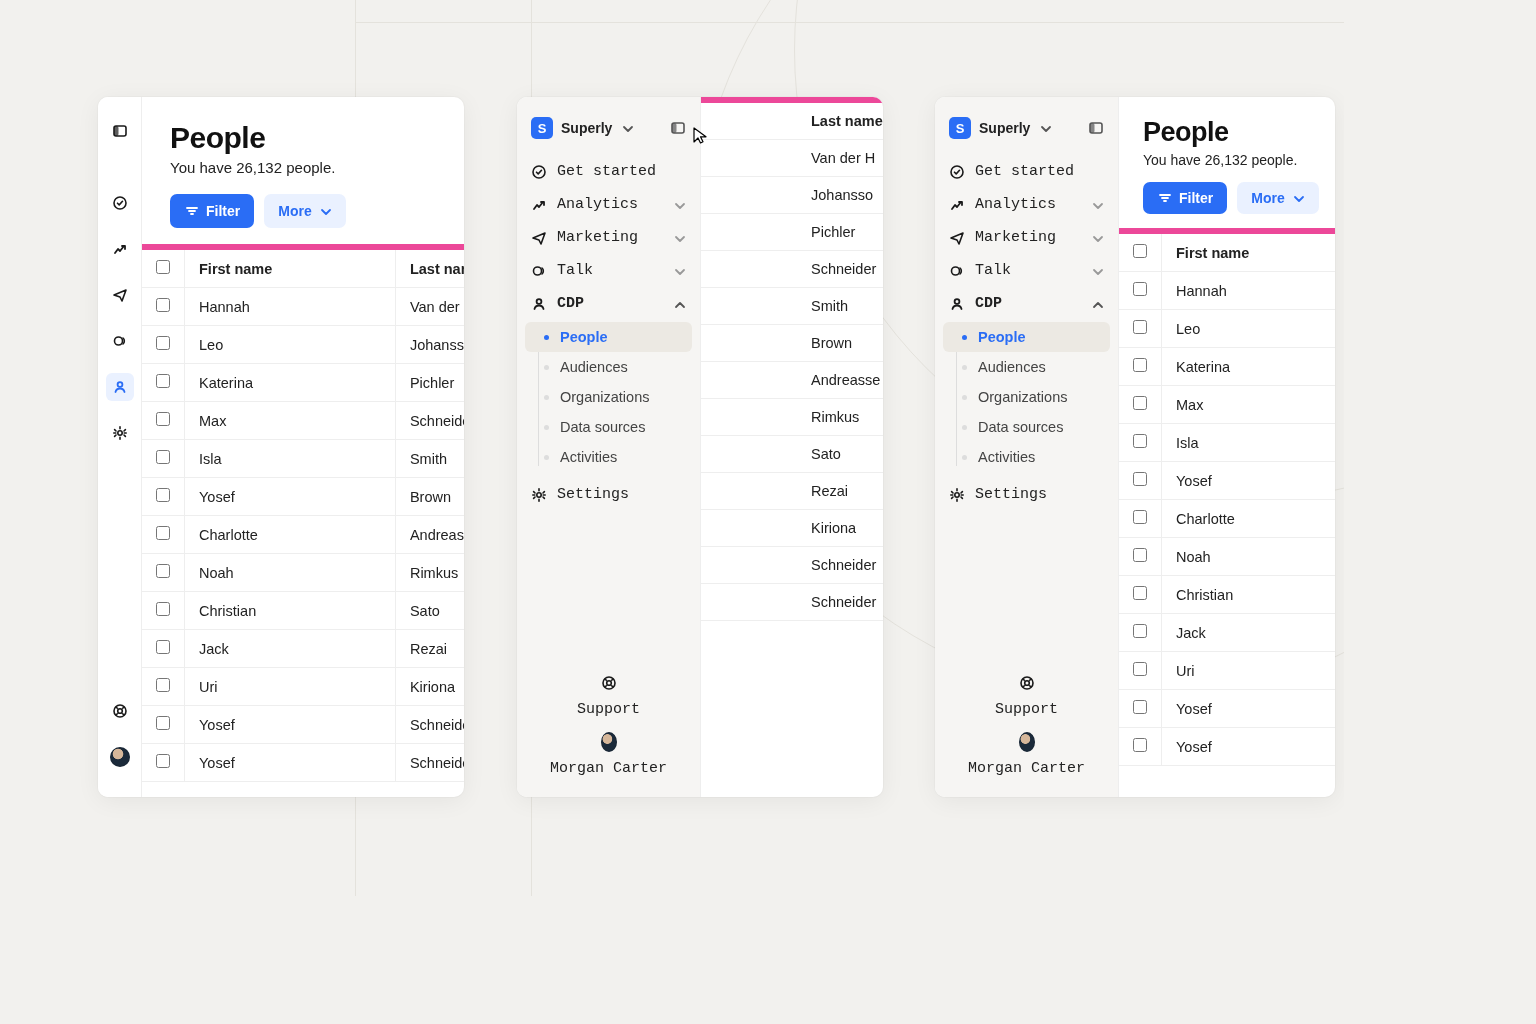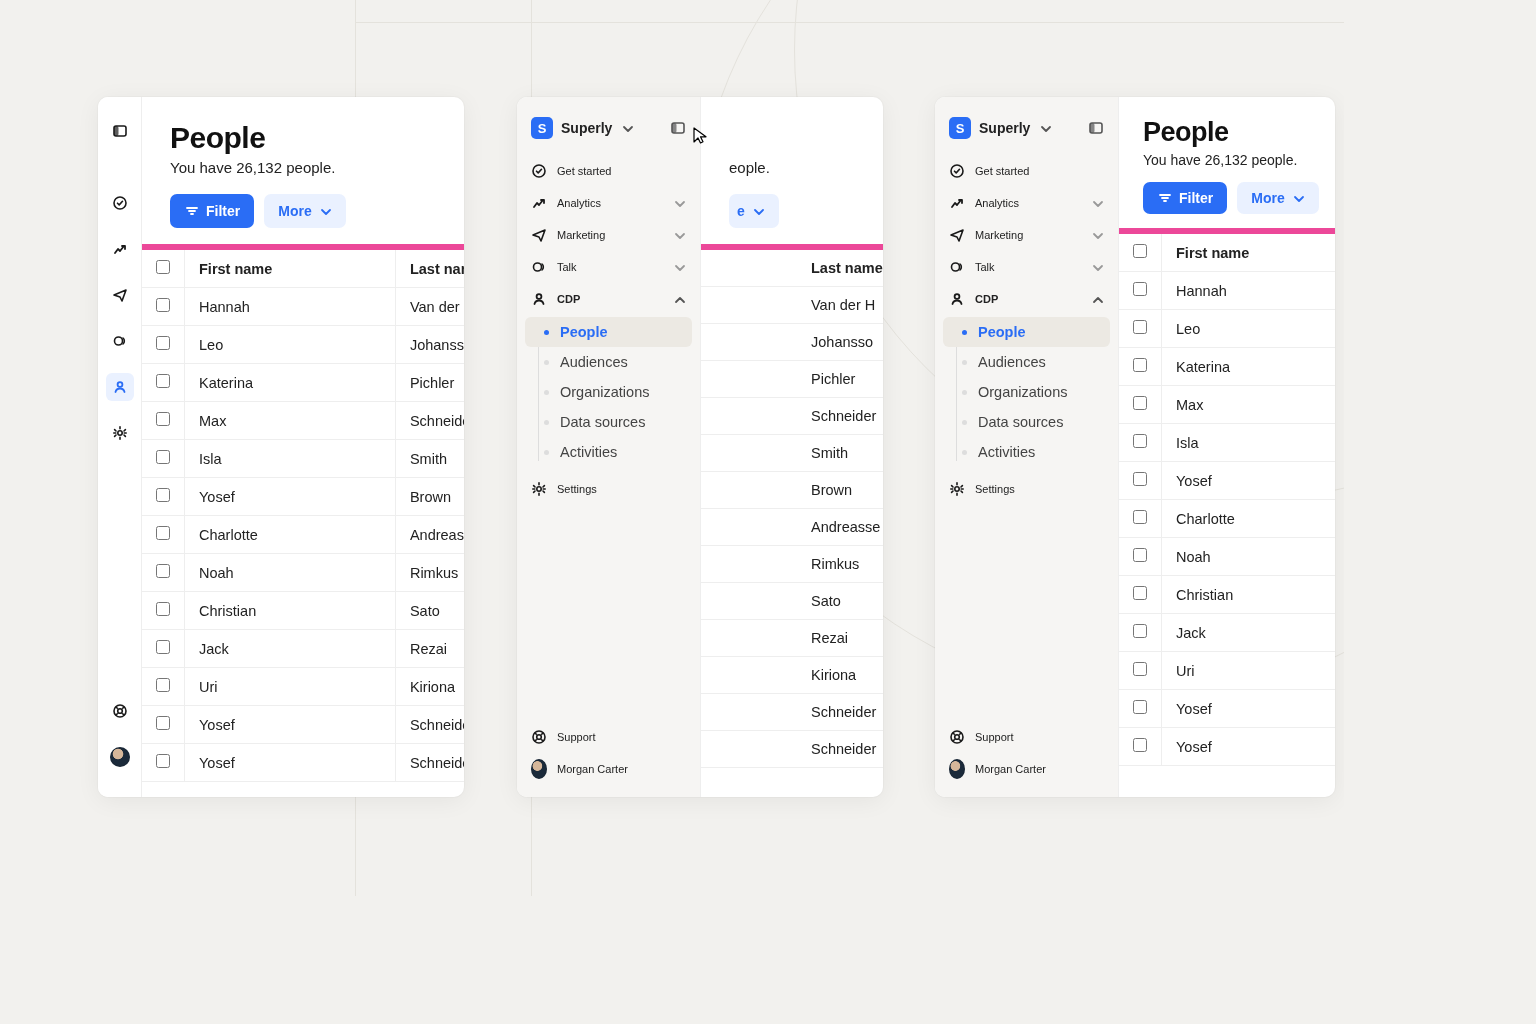--- a/index.html
+++ b/index.html
@@ -104,21 +104,21 @@
 .org .spacer { flex:1; }
 .org .logo {
   width:22px; height:22px; border-radius:5px;
   background:#2a6df5; color:#fff; font-weight:700; font-size:13px;
   display:flex; align-items:center; justify-content:center;
 }
 .navlist { margin-top: 8px; }
 .navitem {
   display:flex; align-items:center; gap:10px;
   padding: 8px 14px;
-  font-size: 11px; color:#222; cursor:pointer;
+  font-size: 15px; color:#222; cursor:pointer;font-family:Liberation Mono, monospace;
 }
 .navitem .spacer { flex:1; }
 .navitem .ic { width:16px; height:16px; display:flex; align-items:center; justify-content:center; color:#1a1a1a; }
 .navitem.bold { font-weight:600; }
 
 .sublist { position: relative; margin: 2px 0 6px 0; }
 .sublist::before {
   content:""; position:absolute; left:21px; top:6px; bottom:6px; width:1px; background:#ddd;
 }
 .subitem {
@@ -129,21 +129,21 @@
 }
 .subitem::before {
   content:""; width:5px; height:5px; border-radius:50%; background:#ddd; flex-shrink:0; margin-left:3px; margin-right:1px;
 }
 .subitem.active {
   background:#ece9e3; color:#2a6df5; font-weight:600;
 }
 .subitem.active::before { background:#2a6df5; }
 
 .sbfoot { margin-top:auto; }
-.sbfoot .navitem { color:#222; }
+.sbfoot .navitem { color:#222;flex-direction:column; }
 
 svg { display:block; }
 </style>
 </head>
 <body>
 
 <div class="bg-deco v1"></div>
 <div class="bg-deco v2"></div>
 <div class="bg-deco h1"></div>
 <div class="bg-deco arc1"></div>
@@ -457,32 +457,20 @@
       <div class="navitem">
         <span class="ic">
             <span class="avatar"></span>
           </span>
         <span>Morgan Carter</span>
       </div>
     </div>
   </div>
 
   <div class="content">
-    <div class="hdr">
-      <div class="title" style="visibility:hidden">.</div>
-      <div class="subtitle">eople.</div>
-      <div class="btns">
-        <button class="btn light" style="padding-left:8px">
-          <span>e</span>
-          <svg width="14" height="14">
-              <use href="#i-chev-d"></use>
-            </svg>
-        </button>
-      </div>
-    </div>
     <div class="tbl-wrap">
       <table class="tbl slim">
         <thead>
             <tr>
           <th style="padding-left:110px">Last name</th>
         </tr>
           </thead>
         <tbody id="tb2">
             <tr>
               <td style="padding-left:110px">Van der H</td>

